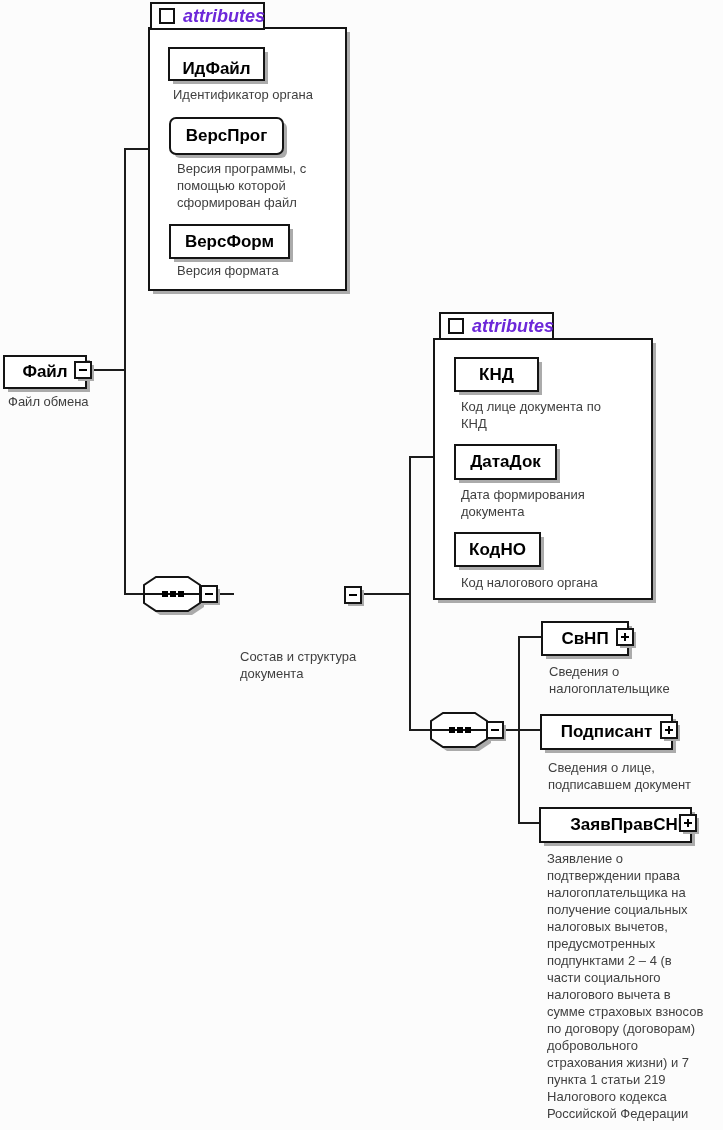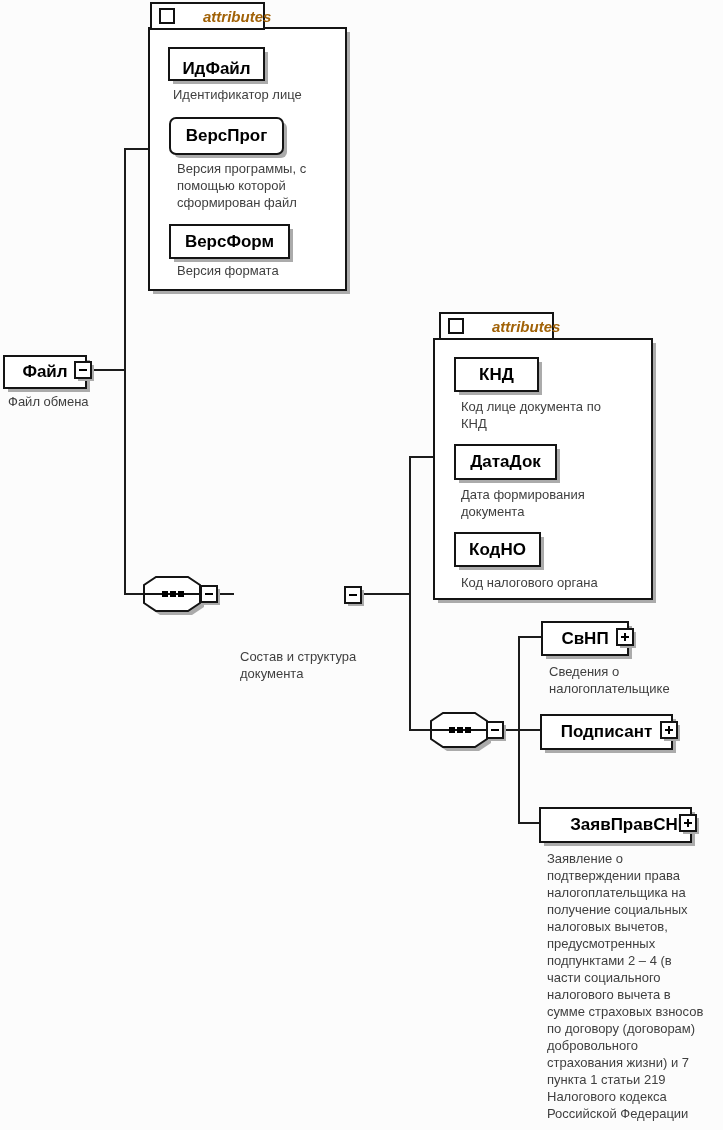--- a/index.html
+++ b/index.html
@@ -33,21 +33,21 @@
     position:absolute;background:#fff;border:2px solid #141414;
     box-shadow:4px 4px 0 -1px #ababab;z-index:0;
   }
   .attr-header{
     position:absolute;background:#fff;border:2px solid #141414;z-index:2;
     display:flex;align-items:center;padding-left:7px;gap:8px;
   }
   .attr-header .hdr-icon{
     position:relative;width:12px;height:12px;border:2px solid #111;background:#fff;flex:0 0 auto;
   }
-  .attr-title{font-style:italic;font-weight:bold;font-size:15px;color:#a16207;margin-left:20px;}
+  .attr-title{font-style:italic;font-weight:bold;font-size:18px;color:#6d28d9;}
   
   .annot{
     position:absolute;font-size:13px;line-height:17px;color:#3f3f3f;
     white-space:pre-line;z-index:1;
   }
   .seq{position:absolute;z-index:1;}
 </style>
 </head>
 <body>
 
@@ -77,21 +77,21 @@
 
   <div class="attr-big" style="left:148px;top:27px;width:195px;height:260px;"></div>
   <div class="attr-header" style="left:150px;top:2px;width:104px;height:24px;">
     <span class="hdr-icon"><i class="ph"></i></span>
     <span class="attr-title">attributes</span>
   </div>
 
   <div class="el" style="left:168px;top:47px;width:93px;height:30px;align-items:flex-end;">
     <span class="el-name">ИдФайл</span>
   </div>
-  <div class="annot" style="left:173px;top:86px;">Идентификатор лице</div>
+  <div class="annot" style="left:173px;top:86px;">Идентификатор органа</div>
 
   <div class="el" style="left:169px;top:117px;width:111px;height:34px;border-radius:7px;">
     <span class="el-name">ВерсПрог</span>
   </div>
   <div class="annot" style="left:177px;top:160px;">Версия программы, с
 помощью которой
 сформирован файл</div>
 
   <div class="el" style="left:169px;top:224px;width:117px;height:31px;">
     <span class="el-name">ВерсФорм</span>
@@ -161,20 +161,22 @@
   <div class="annot" style="left:549px;top:663px;">Сведения о
 налогоплательщике</div>
 
   <div class="el" style="left:540px;top:714px;width:129px;height:32px;">
     <span class="el-name">Подписант</span>
   </div>
   <span class="toggle" style="left:660px;top:721px;">
       <i class="ph"></i>
       <i class="pv"></i>
     </span>
+  <div class="annot" style="left:548px;top:759px;">Сведения о лице,
+подписавшем документ</div>
 
   <div class="el" style="left:539px;top:807px;width:149px;height:32px;justify-content:flex-end;">
     <span class="el-name">ЗаявПравСНВ</span>
   </div>
   <span class="toggle" style="left:679px;top:814px;">
       <i class="ph"></i>
       <i class="pv"></i>
     </span>
   <div class="annot" style="left:547px;top:850px;width:172px;">Заявление о
 подтверждении права

